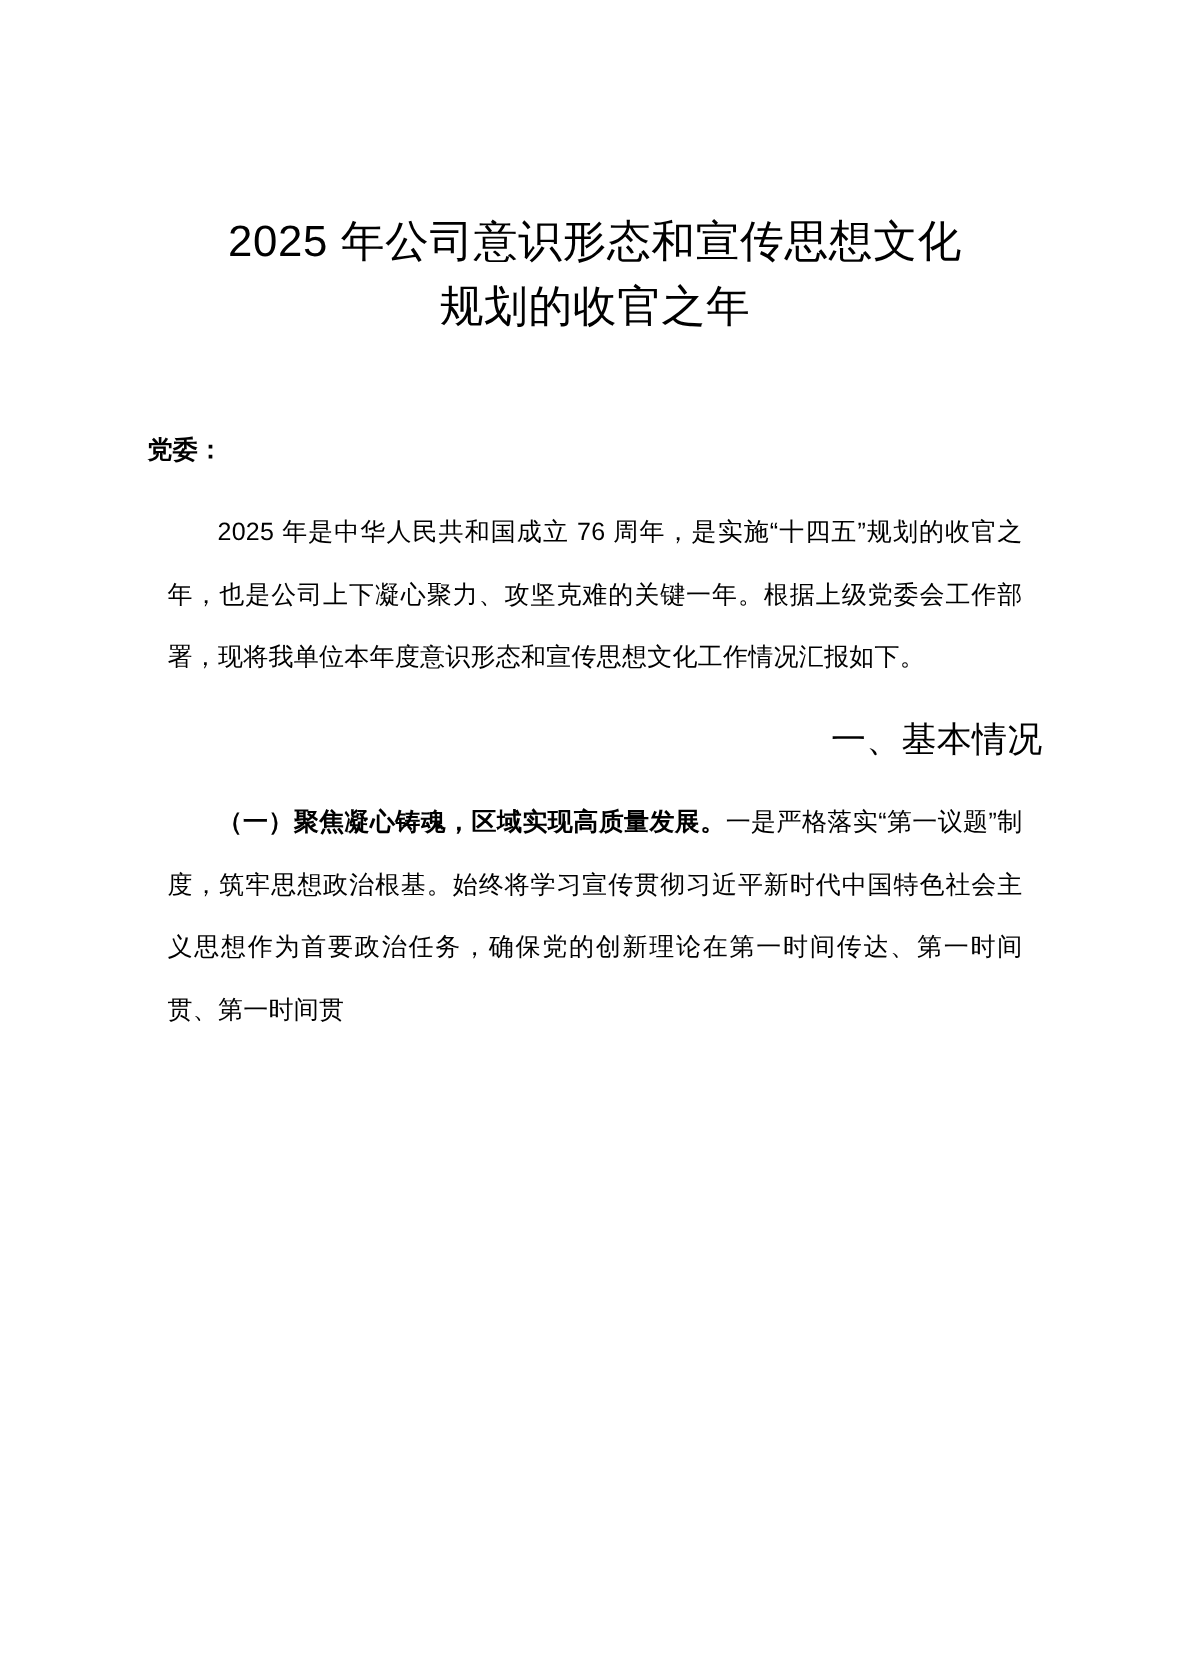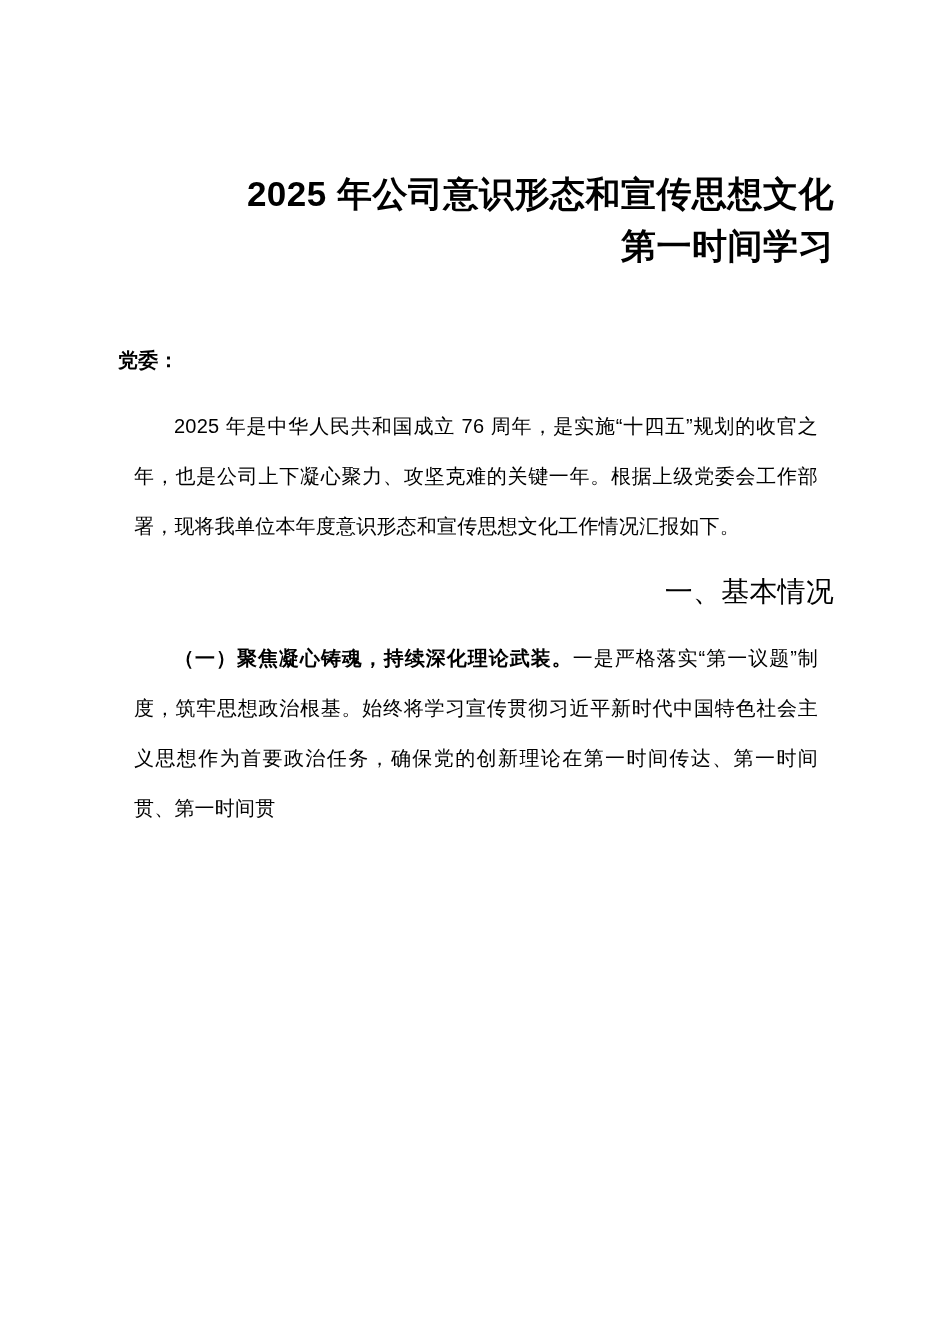--- a/index.html
+++ b/index.html
@@ -19,23 +19,23 @@
   }
   .content {
     position: absolute;
     left: 118px;
     top: 0;
     width: 716px;
   }
   .doc-title {
     margin: 0;
     padding: 0;
-    text-align: right;
+    text-align: center;
     font-size: 35px;
-    font-weight: 700;
+    font-weight: 400;
     line-height: 52px;
     letter-spacing: 0.5px;
     padding-top: 168px;
   }
   .doc-title .title-line {
     display: block;
     white-space: nowrap;
   }
   .salutation {
     font-size: 20px;
@@ -73,26 +73,26 @@
   }
 </style>
 </head>
 <body>
 
 <div class="page">
   <div class="content">
 
     <h1 class="doc-title">
       <span class="title-line">2025 年公司意识形态和宣传思想文化</span>
-      <span class="title-line">第一时间学习</span>
+      <span class="title-line">规划的收官之年</span>
     </h1>
 
     <p class="salutation">党委：</p>
 
     <p class="body-para">2025 年是中华人民共和国成立 76 周年，是实施“十四五”规划的收官之年，也是公司上下凝心聚力、攻坚克难的关键一年。根据上级党委会工作部署，现将我单位本年度意识形态和宣传思想文化工作情况汇报如下。</p>
 
     <p class="section-heading">一、基本情况</p>
 
 
-    <p class="body-para"><span class="bold-lead">（一）聚焦凝心铸魂，持续深化理论武装。</span><span>一是严格落实“第一议题”制度，筑牢思想政治根基。始终将学习宣传贯彻习近平新时代中国特色社会主义思想作为首要政治任务，确保党的创新理论在第一时间传达、第一时间贯、第一时间贯</span></p>
+    <p class="body-para"><span class="bold-lead">（一）聚焦凝心铸魂，区域实现高质量发展。</span><span>一是严格落实“第一议题”制度，筑牢思想政治根基。始终将学习宣传贯彻习近平新时代中国特色社会主义思想作为首要政治任务，确保党的创新理论在第一时间传达、第一时间贯、第一时间贯</span></p>
 
   </div>
 </div>
 
 </body></html>

